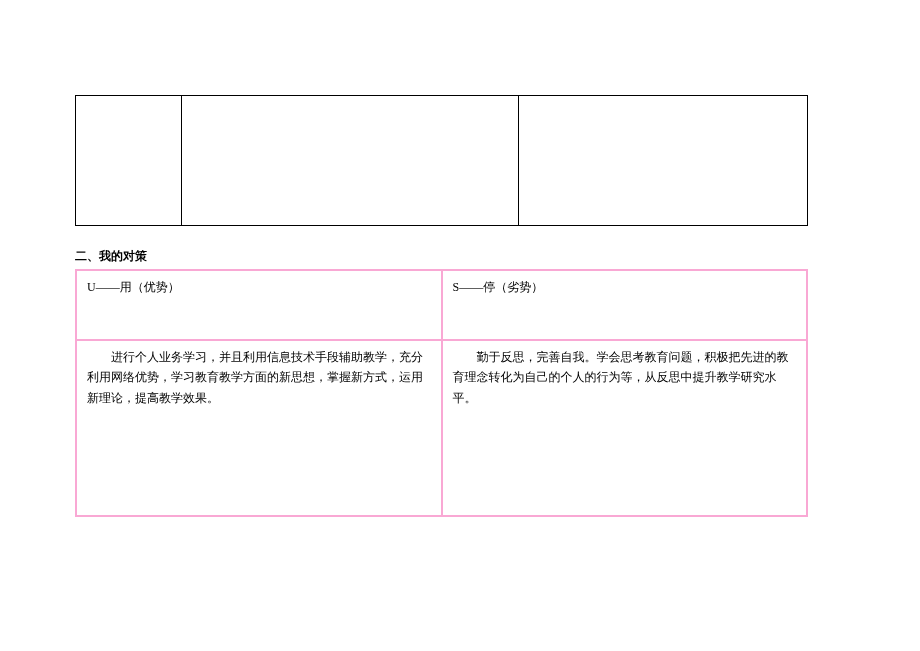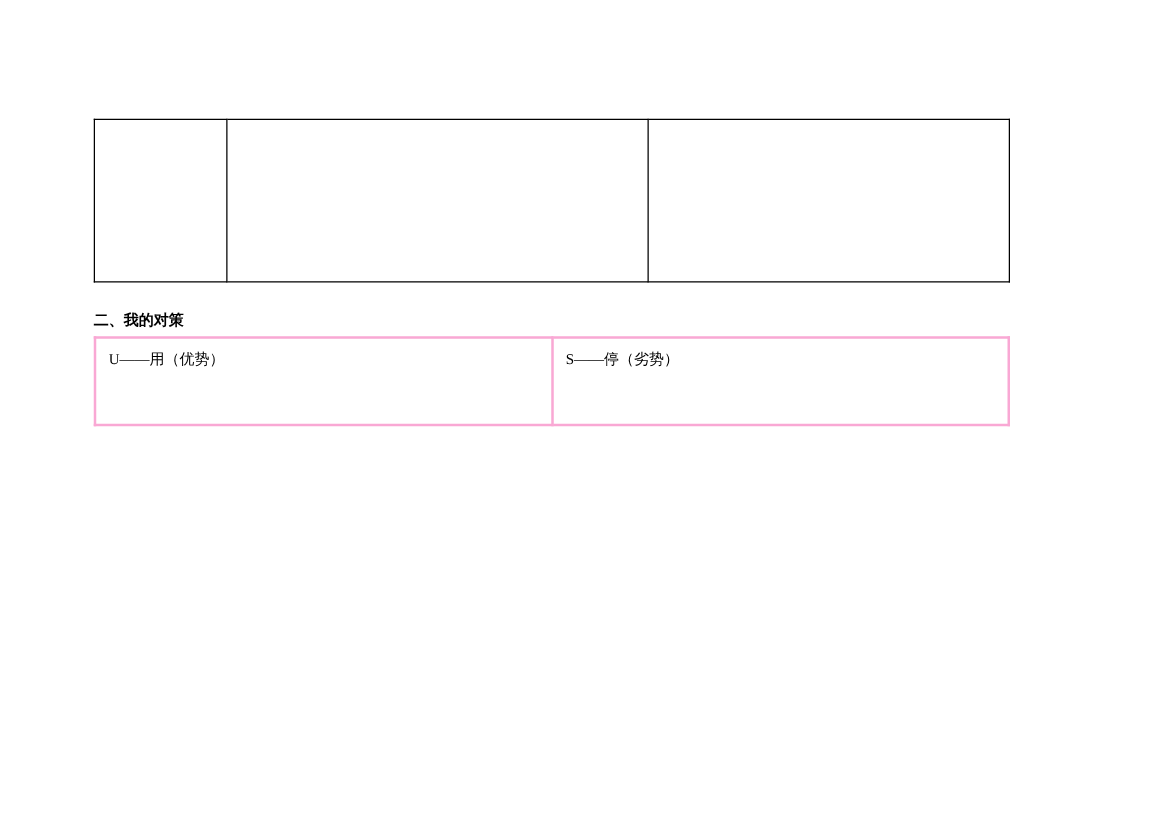--- a/index.html
+++ b/index.html
@@ -86,16 +86,24 @@
     </table>
 
   <div class="section-title">二、我的对策</div>
 
   <table class="table-bottom">
     <tbody>
         <tr class="header-row">
       <td class="col-a">U——用（优势）</td>
       <td class="col-b">S——停（劣势）</td>
     </tr>
+    <tr class="content-row">
+      <td class="col-a">
+        <div class="indented">进行个人业务学习，并且利用信息技术手段辅助教学，充分利用网络优势，学习教育教学方面的新思想，掌握新方式，运用新理论，提高教学效果。</div>
+      </td>
+      <td class="col-b">
+        <div class="indented">勤于反思，完善自我。学会思考教育问题，积极把先进的教育理念转化为自己的个人的行为等，从反思中提升教学研究水平。</div>
+      </td>
+    </tr>
   </tbody>
     </table>
 
 </div>
 
 </body></html>

